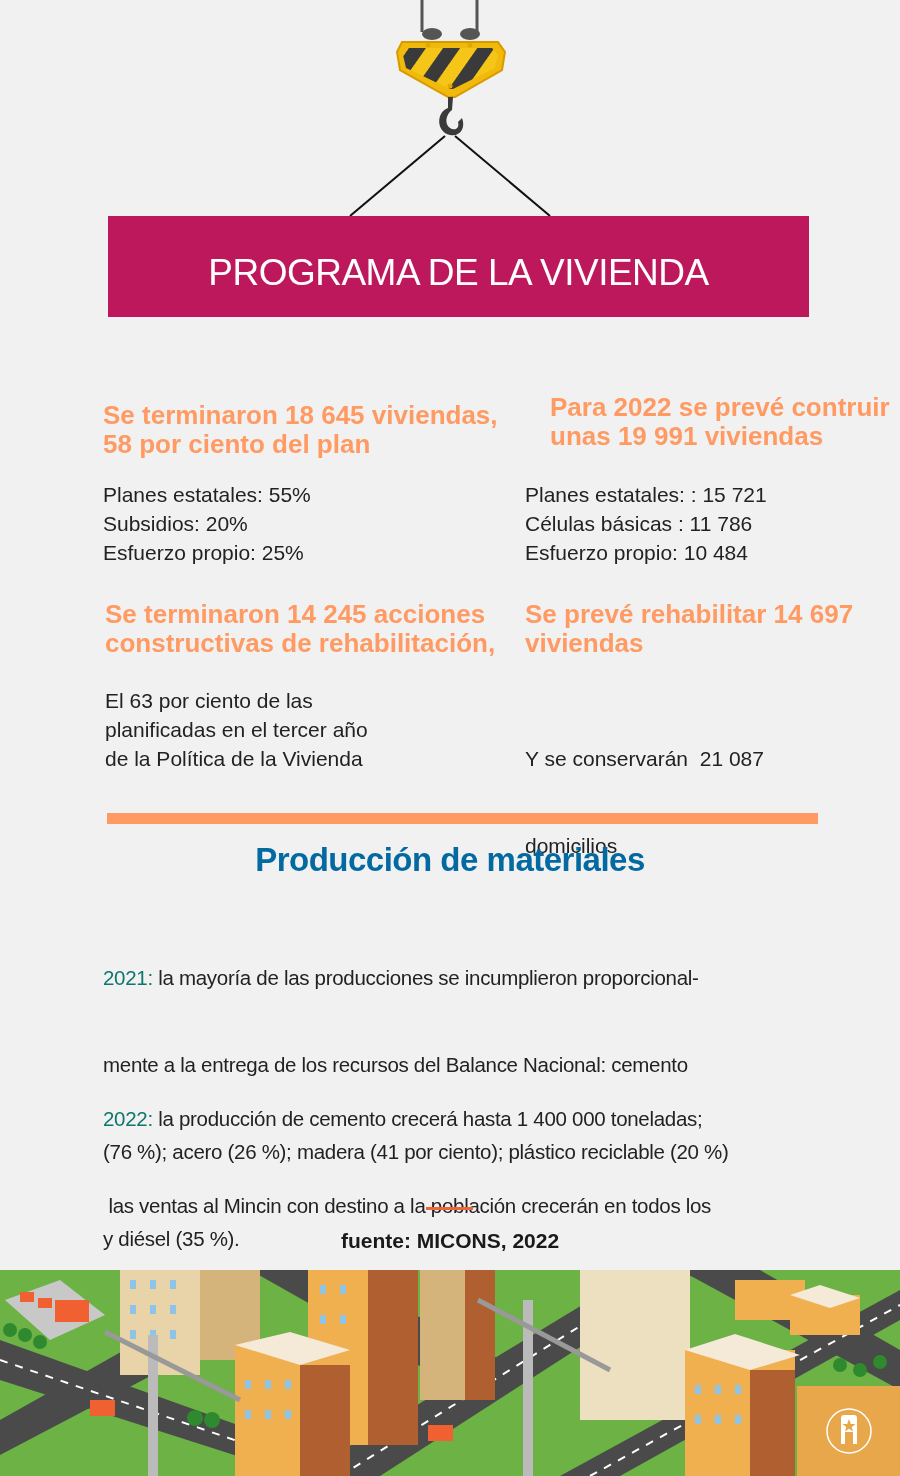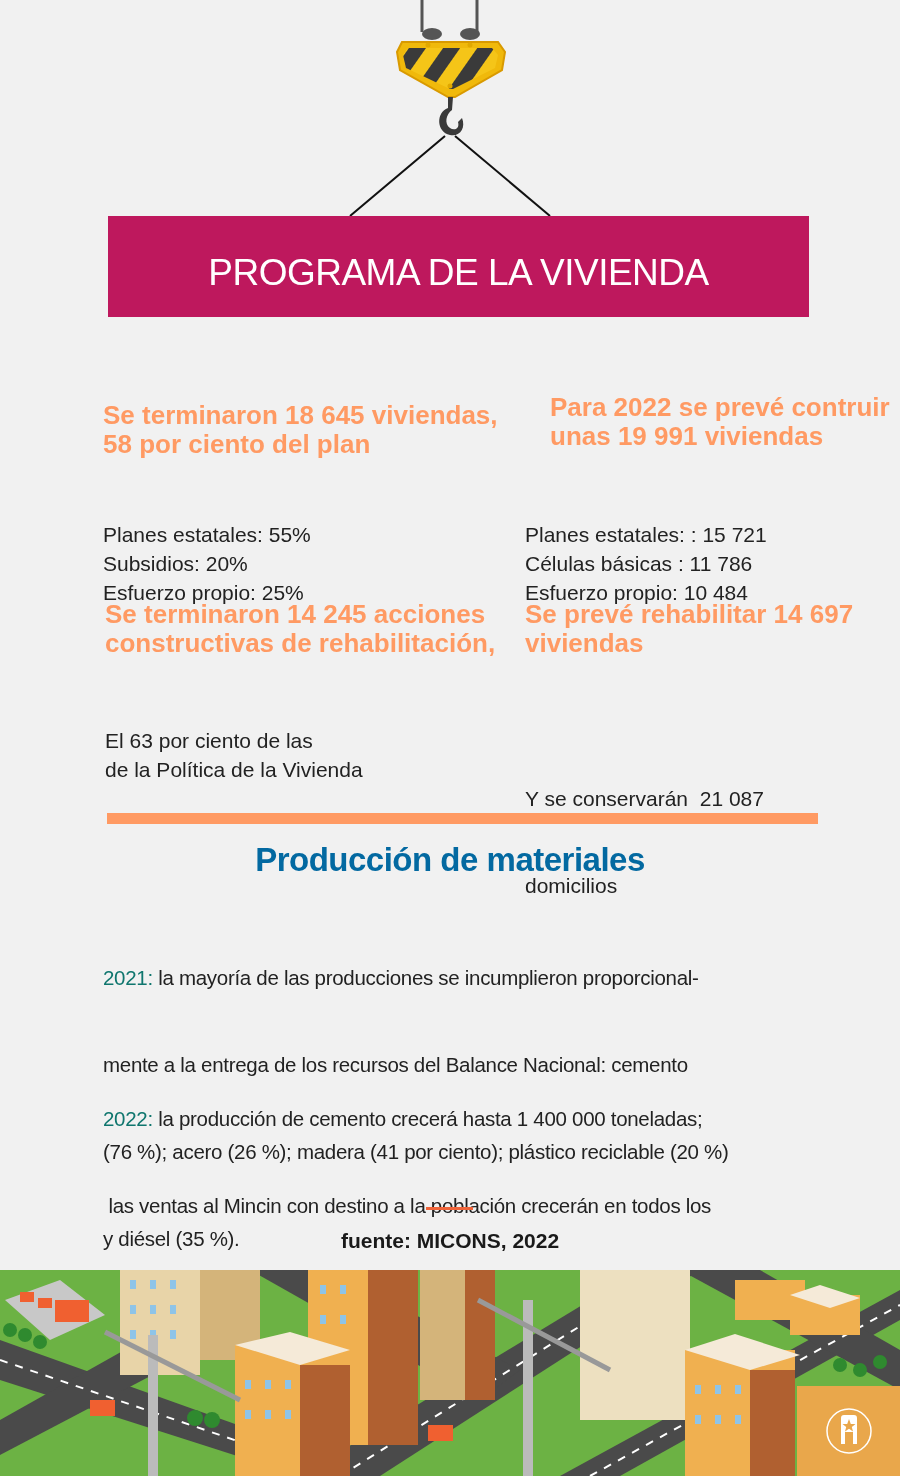--- a/index.html
+++ b/index.html
@@ -17,21 +17,21 @@
       color: #ffffff; font-family: "Liberation Sans", sans-serif; font-weight: normal;
       font-size: 37px; letter-spacing: -0.5px; margin-top: 12px;
     }
 
     .hl {
       position: absolute; color: #ff9a63; font-family: "Liberation Sans", sans-serif;
       font-weight: bold; font-size: 26px; line-height: 29px; white-space: nowrap;
     }
     .body-txt {
       position: absolute; color: #222; font-family: "Liberation Sans", sans-serif;
-      font-size: 21px; line-height: 29px; white-space: nowrap; margin-top: 40px;
+      font-size: 21px; line-height: 29px; white-space: nowrap;
     }
 
     .divider {
       position: absolute; left: 107px; top: 813px; width: 711px; height: 11px; background: #ff9a63;
     }
     .section-title {
       position: absolute; left: 0; width: 900px; top: 841px; text-align: center;
       color: #0369a1; font-family: "Liberation Sans", sans-serif; font-weight: bold; font-size: 33px; letter-spacing: -0.5px;
     }
     .para {
@@ -102,20 +102,21 @@
   <div>Células básicas : 11 786</div>
   <div>Esfuerzo propio: 10 484</div>
 </div>
 
 <div class="hl" style="left:105px; top:600px;">
   <div>Se terminaron 14 245 acciones</div>
   <div>constructivas de rehabilitación,</div>
 </div>
 <div class="body-txt" style="left:105px; top:686px;">
   <div>El 63 por ciento de las</div>
+  <div>planificadas en el tercer año</div>
   <div>de la Política de la Vivienda</div>
 </div>
 
 <div class="hl" style="left:525px; top:600px;">
   <div>Se prevé rehabilitar 14 697</div>
   <div>viviendas</div>
 </div>
 <div class="body-txt" style="left:525px; top:686px; white-space:pre;">
   <div>Y se conservarán  21 087</div>
   <div>domicilios</div>

